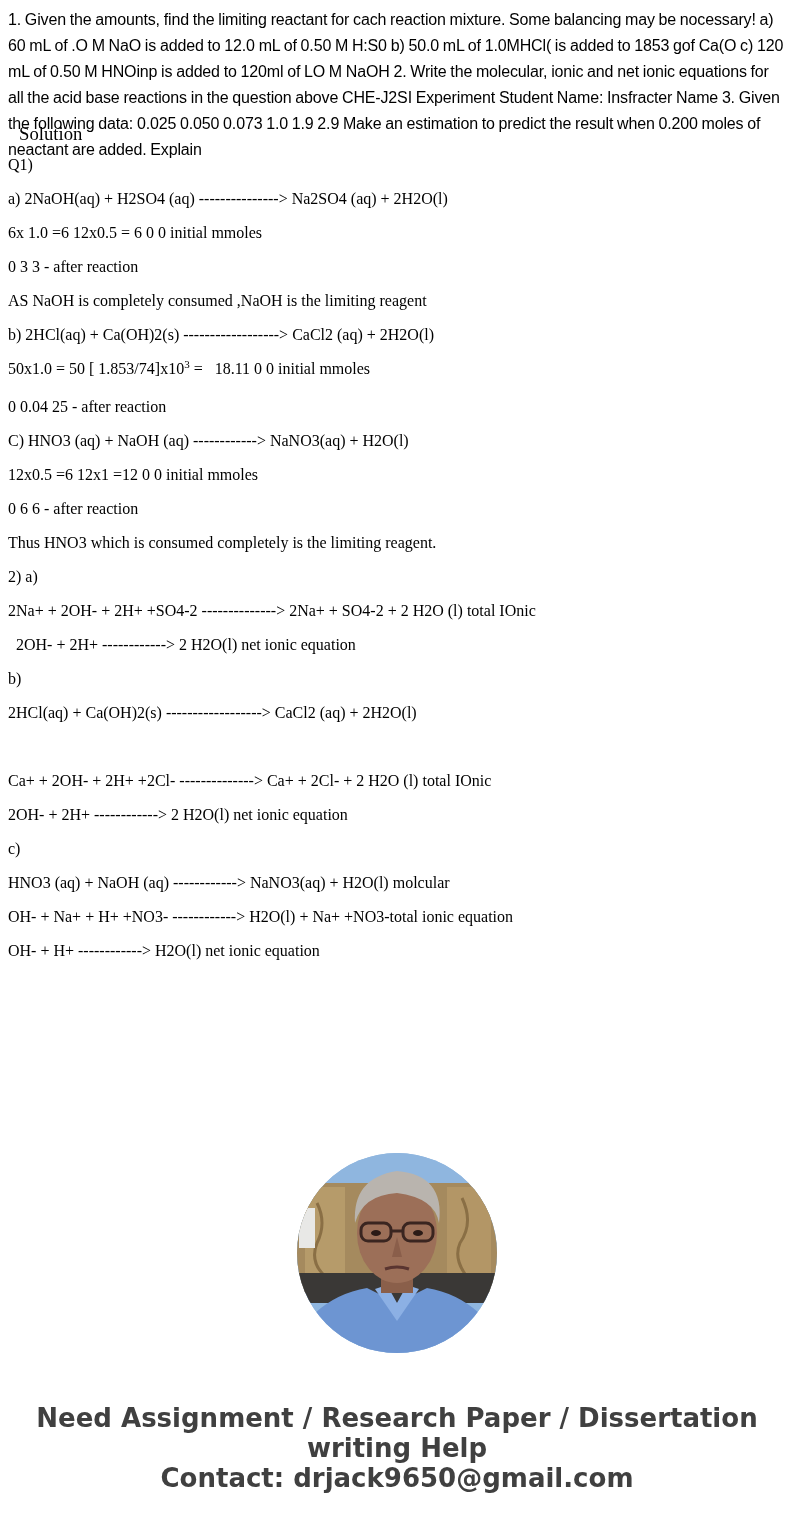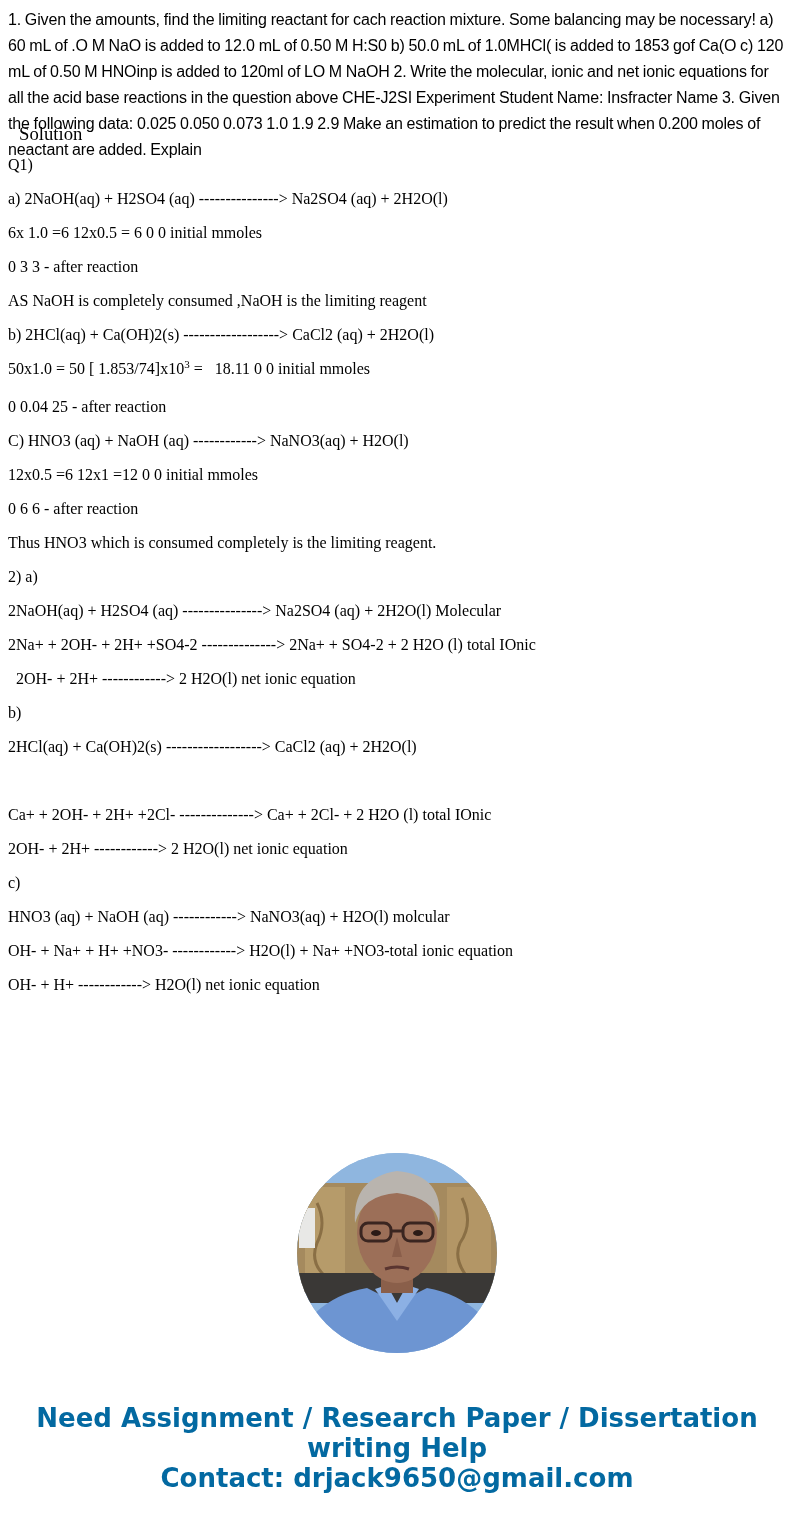--- a/index.html
+++ b/index.html
@@ -67,21 +67,21 @@
     .promo {
       position: absolute;
       left: 0;
       top: 1403px;
       width: 794px;
       text-align: center;
       font-family: "DejaVu Sans", sans-serif;
       font-weight: bold;
       font-size: 26px;
       line-height: 30px;
-      color: #0369a1;
+      color: #404040;
     }
     .promo div { white-space: nowrap; }
   </style>
 </head>
 <body>
 
 <div class="question">1. Given the amounts, find the limiting reactant for cach reaction mixture. Some balancing may be nocessary! a) 60 mL of .O M NaO is added to 12.0 mL of 0.50 M H:S0 b) 50.0 mL of 1.0MHCl( is added to 1853 gof Ca(O c) 120 mL of 0.50 M HNOinp is added to 120ml of LO M NaOH 2. Write the molecular, ionic and net ionic equations for all the acid base reactions in the question above CHE-J2SI Experiment Student Name: Insfracter Name 3. Given the following data: 0.025 0.050 0.073 1.0 1.9 2.9 Make an estimation to predict the result when 0.200 moles of neactant are added. Explain</div>
 
 <h3 class="solution-heading">Solution</h3>
 
@@ -92,21 +92,20 @@
   <p>0 3 3 - after reaction</p>
   <p>AS NaOH is completely consumed ,NaOH is the limiting reagent</p>
   <p>b) 2HCl(aq) + Ca(OH)2(s) ------------------&gt; CaCl2 (aq) + 2H2O(l)</p>
   <p class="tall"><span>50x1.0 = 50 [ 1.853/74]x10</span><sup>3</sup><span> =   18.11 0 0 initial mmoles</span></p>
   <p>0 0.04 25 - after reaction</p>
   <p>C) HNO3 (aq) + NaOH (aq) ------------&gt; NaNO3(aq) + H2O(l)</p>
   <p>12x0.5 =6 12x1 =12 0 0 initial mmoles</p>
   <p>0 6 6 - after reaction</p>
   <p>Thus HNO3 which is consumed completely is the limiting reagent.</p>
   <p>2) a)</p>
-  <p>2NaOH(aq) + H2SO4 (aq) ---------------&gt; Na2SO4 (aq) + 2H2O(l) Molecular</p>
   <p>2Na+ + 2OH- + 2H+ +SO4-2 --------------&gt; 2Na+ + SO4-2 + 2 H2O (l) total IOnic</p>
   <p>  2OH- + 2H+ ------------&gt; 2 H2O(l) net ionic equation</p>
   <p>b)</p>
   <p>2HCl(aq) + Ca(OH)2(s) ------------------&gt; CaCl2 (aq) + 2H2O(l)</p>
   <p class="blank"></p>
   <p>Ca+ + 2OH- + 2H+ +2Cl- --------------&gt; Ca+ + 2Cl- + 2 H2O (l) total IOnic</p>
   <p>2OH- + 2H+ ------------&gt; 2 H2O(l) net ionic equation</p>
   <p>c)</p>
   <p>HNO3 (aq) + NaOH (aq) ------------&gt; NaNO3(aq) + H2O(l) molcular</p>
   <p>OH- + Na+ + H+ +NO3- ------------&gt; H2O(l) + Na+ +NO3-total ionic equation</p>

